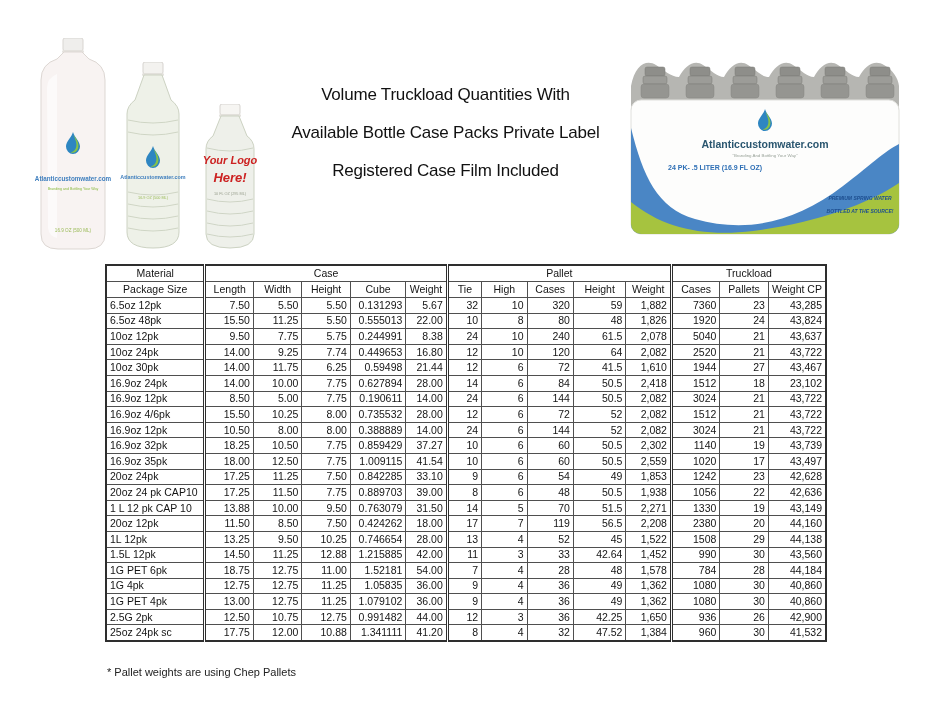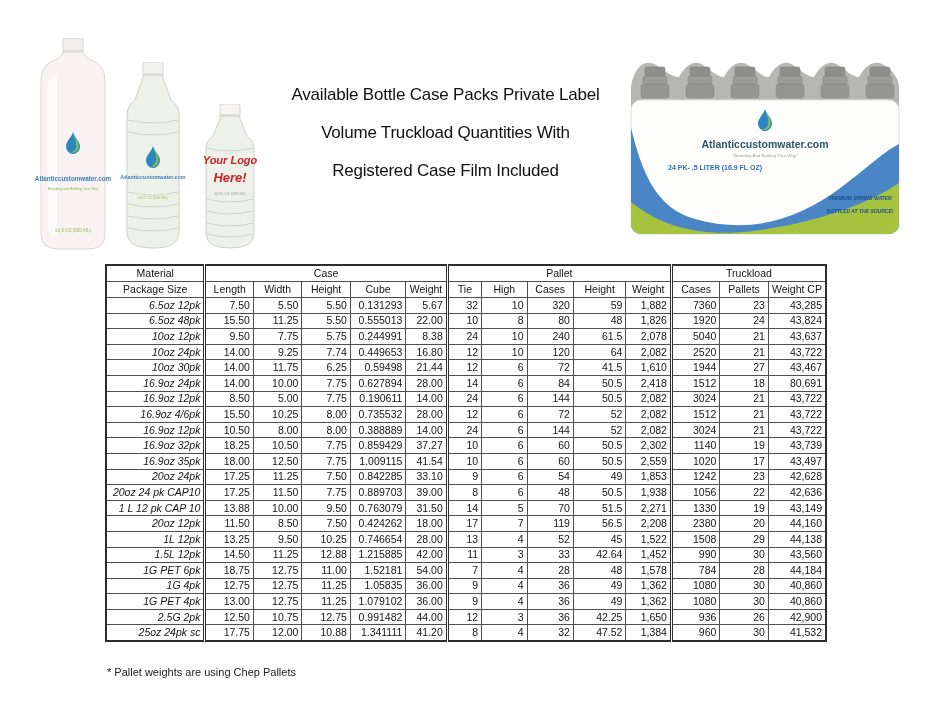--- a/index.html
+++ b/index.html
@@ -13,21 +13,21 @@
 
   
   .tablewrap{left:105px;top:264px;}
   table.spec{border-collapse:collapse;table-layout:fixed;width:722px;
              font-size:10.5px;border:2px solid #2e2e2e;background:#fff;}
   table.spec th,table.spec td{border:1px solid #4f4f4f;padding:0 3px;height:14.6px;
              line-height:1.05;font-weight:normal;white-space:nowrap;overflow:hidden;
              vertical-align:middle;color:#141414;}
   table.spec thead th{text-align:center;height:15px;}
   td.num{text-align:right;}
-  td.pkg{text-align:right;font-style:italic;}
+  td.pkg{text-align:left;}
   .gs{border-left:3px double #2e2e2e !important;}
   tr.ghdr th{border-top:2px solid #2e2e2e;}
 
   .footnote{left:107px;top:666px;font-size:11px;color:#222;text-align:center;}
 </style>
 </head>
 <body>
 
 <div class="page">
 
@@ -78,22 +78,22 @@
       <path d="M11,107 Q34,113 57,107"></path>
         <path d="M11,119 Q34,125 57,119"></path>
       <path d="M11,130 Q34,136 57,130"></path>
     </g>
     <text x="34" y="60" text-anchor="middle" font-size="11" font-weight="bold" font-style="italic" fill="#cc2222">Your Logo</text>
     <text x="34" y="78" text-anchor="middle" font-size="13" font-weight="bold" font-style="italic" fill="#cc2222">Here!</text>
     <text x="34" y="91" text-anchor="middle" font-size="3.8" fill="#9aa08f">10 FL OZ (295 ML)</text>
   </svg>
 
   <div class="abs title">
+    <div>Volume Truckload Quantities With</div>
     <div>Available Bottle Case Packs Private Label</div>
-    <div>Volume Truckload Quantities With</div>
     <div>Registered Case Film Included</div>
   </div>
 
   <svg class="abs" style="left:623px;top:56px" width="285" height="186" viewBox="0 0 285 186">
 
     <path d="M8,54 L8,30 C12,8 24,3 33,9 C41,14 48,21 56,21 C62,9 72,3 80,9 C88,14 94,21 101,21
              C107,9 117,3 125,9 C133,14 139,21 146,21 C152,9 162,3 170,9 C178,14 184,21 191,21
              C197,9 207,3 215,9 C223,14 229,21 236,21 C242,9 252,3 261,9 C270,14 275,22 276,30 L276,54 Z" fill="#b6b6b2"></path>
     <g fill="#8e8e8a" stroke="#7a7a76" stroke-width="0.5">
       <g transform="translate(32,0)">
@@ -274,21 +274,21 @@
             <td class="num">7.75</td>
             <td class="num">0.627894</td>
             <td class="num">28.00</td>
             <td class="num gs">14</td>
             <td class="num">6</td>
             <td class="num">84</td>
             <td class="num">50.5</td>
             <td class="num">2,418</td>
             <td class="num gs">1512</td>
             <td class="num">18</td>
-            <td class="num">80,691</td>
+            <td class="num">23,102</td>
           </tr>
           <tr>
             <td class="pkg">16.9oz 12pk</td>
             <td class="num gs">8.50</td>
             <td class="num">5.00</td>
             <td class="num">7.75</td>
             <td class="num">0.190611</td>
             <td class="num">14.00</td>
             <td class="num gs">24</td>
             <td class="num">6</td>

